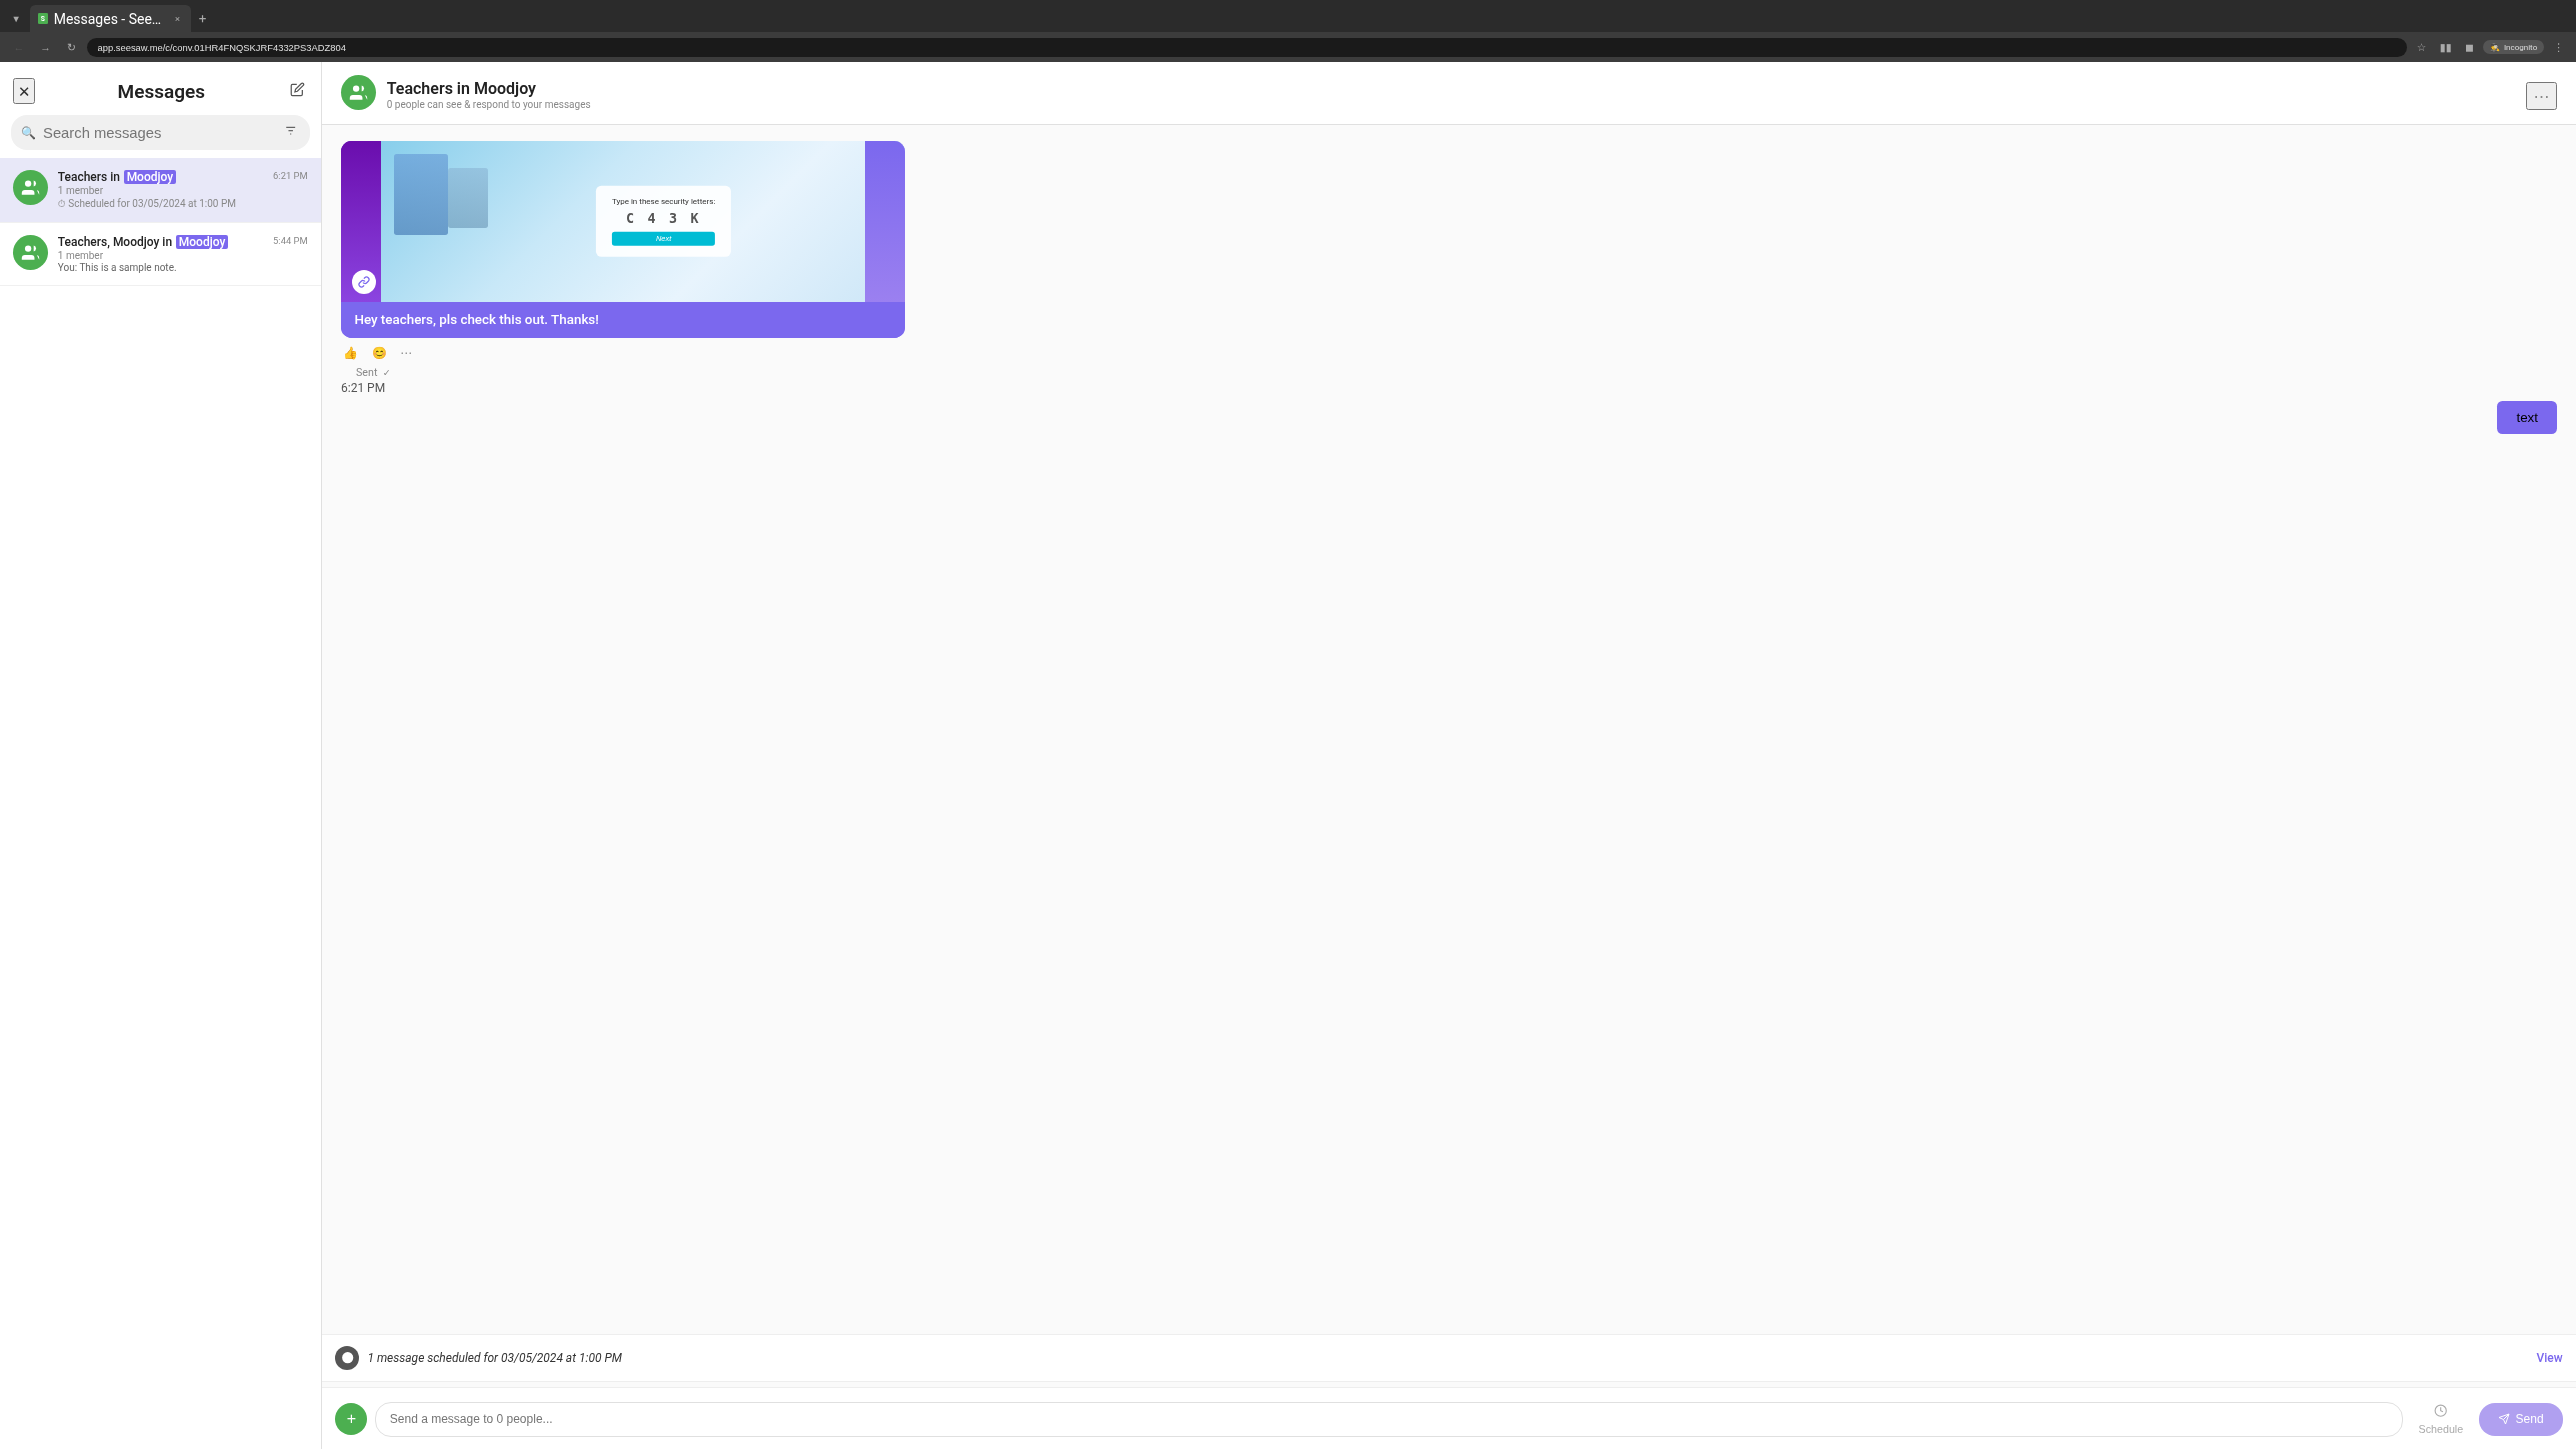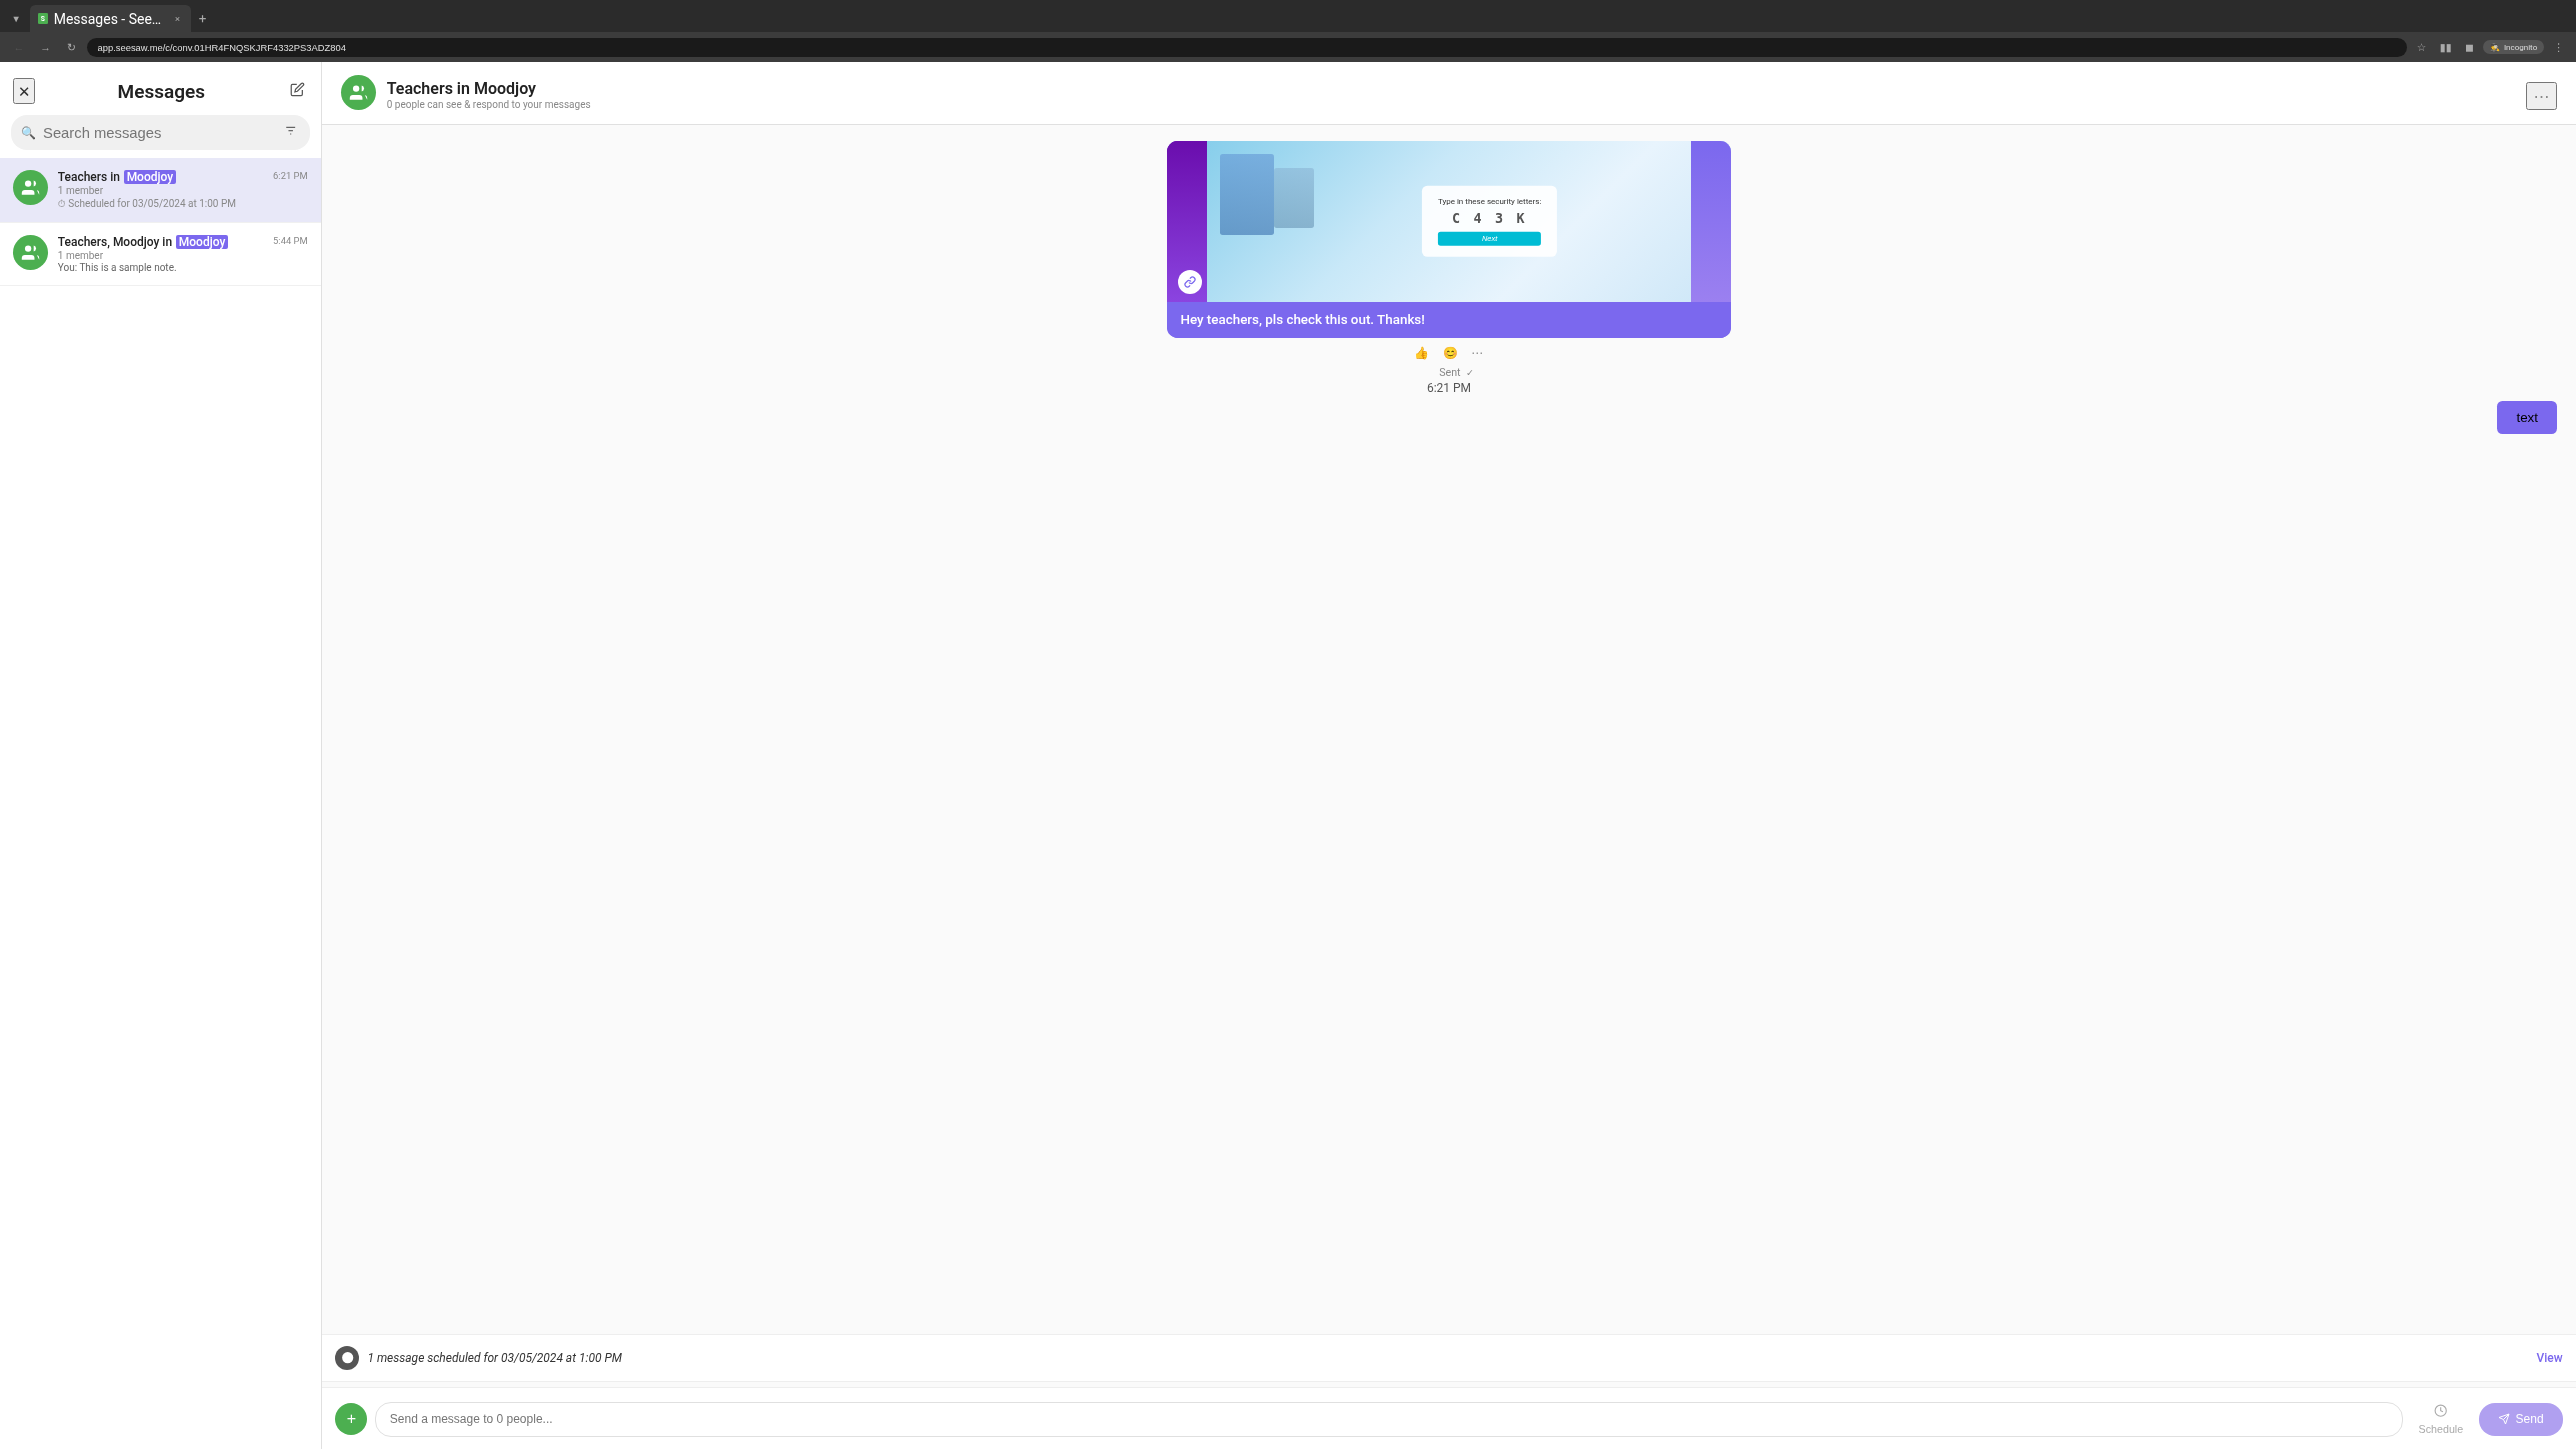--- a/index.html
+++ b/index.html
@@ -54,21 +54,21 @@
     .chat-header-avatar svg { width: 19px; height: 19px; fill: white; }
     .chat-header-info { flex: 1; }
     .chat-header-title { font-size: 16px; font-weight: 600; color: #222; }
     .chat-header-sub { font-size: 10px; color: #888; margin-top: 1.3px; }
     .chat-header-more { color: #888; font-size: 16px; cursor: pointer; padding: 2.7px 5.4px; }
 
     
     .chat-messages { flex: 1; overflow-y: auto; padding: 16px 19px; display: flex; flex-direction: column; gap: 10.7px; }
 
     
-    .msg-bubble-container { display: flex; flex-direction: column; align-items: center; }
+    .msg-bubble-container { display: flex; flex-direction: column; align-items: flex-start; }
     .msg-bubble { background: #7b68ee; border-radius: 10.7px; overflow: hidden; max-width: 564px; width: 564px; }
     .msg-image { width: 100%; height: 161px; background: linear-gradient(135deg, #6a0dad 0%, #8a2be2 30%, #87ceeb 60%, #e8f4fd 100%); position: relative; overflow: hidden; }
     .captcha-box { background: rgba(255,255,255,0.9); border-radius: 5.4px; padding: 10.7px 16px; text-align: center; }
     .captcha-text { font-size: 8px; color: #333; margin-bottom: 5.4px; }
     .captcha-code { font-size: 13.4px; font-weight: bold; color: #555; font-family: monospace; letter-spacing: 2.7px; }
     .captcha-btn { background: #00bcd4; color: white; border: none; padding: 2.7px 10.7px; border-radius: 2.7px; font-size: 7.4px; margin-top: 5.4px; cursor: pointer; display: block; width: 100%; font-style: italic; }
     .link-icon { position: absolute; bottom: 8px; left: 10.7px; color: #7b68ee; font-size: 14.8px; background: white; border-radius: 50%; width: 24px; height: 24px; display: flex; align-items: center; justify-content: center; }
     .purple-stripe-left { position: absolute; left: 0; top: 0; bottom: 0; width: 40px; background: linear-gradient(180deg, #6a0dad, #8b44e0); }
     .purple-stripe-right { position: absolute; right: 0; top: 0; bottom: 0; width: 40px; background: linear-gradient(180deg, #7b68ee, #9b80f0); }
     .msg-text-area { background: #7b68ee; padding: 10.7px 13.4px; }

